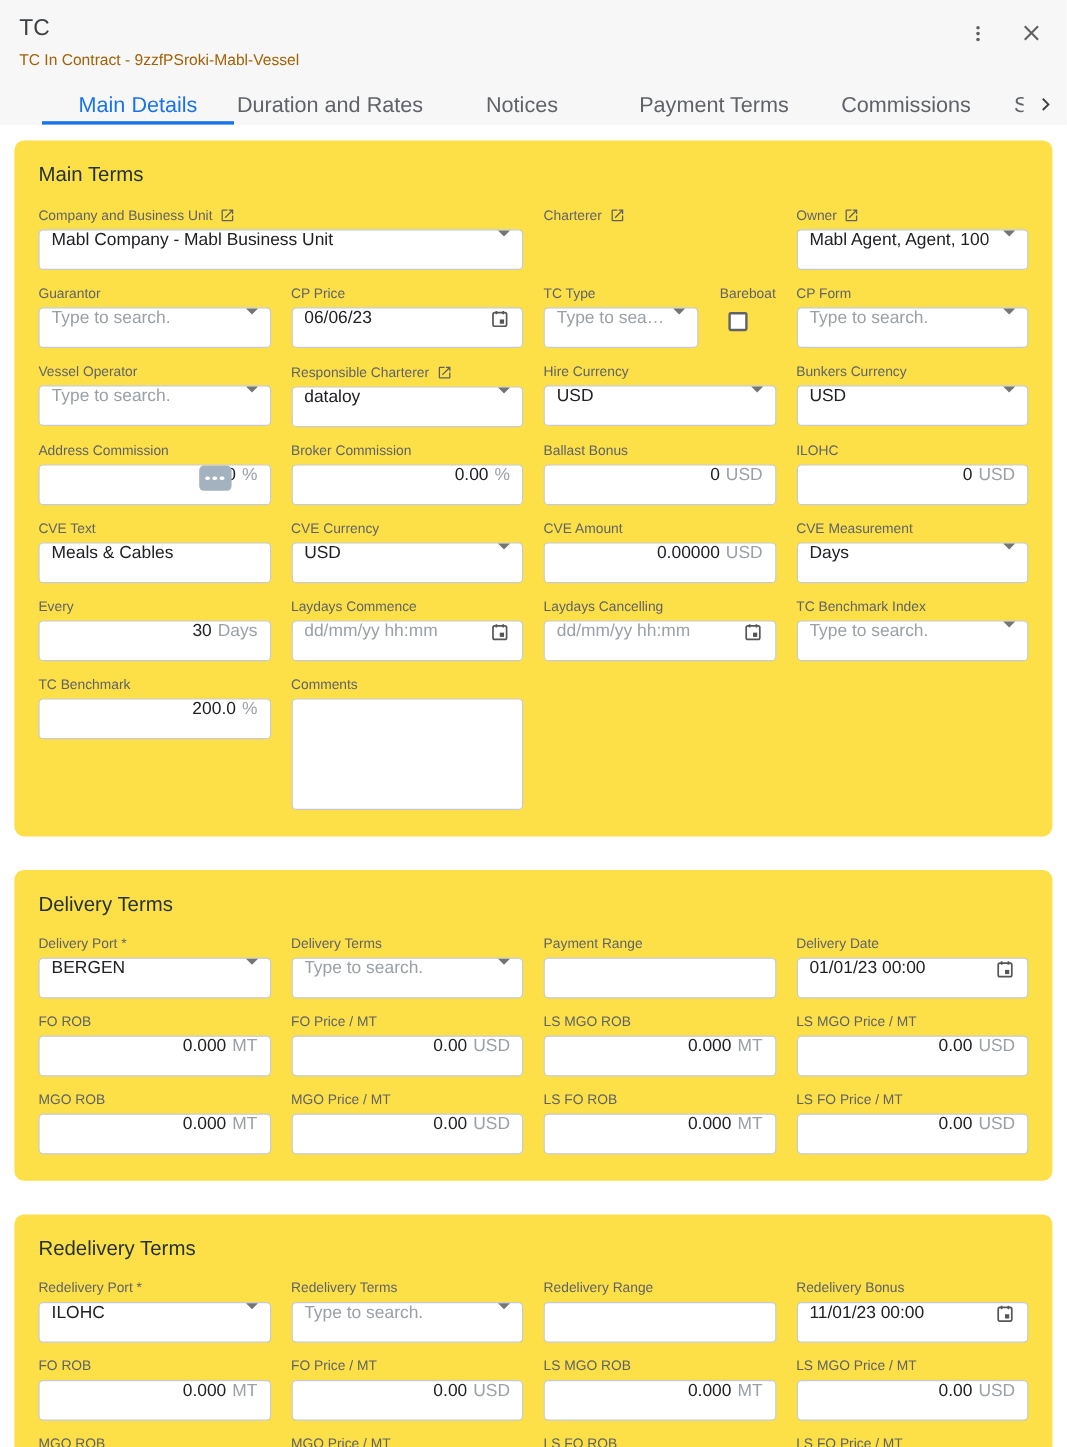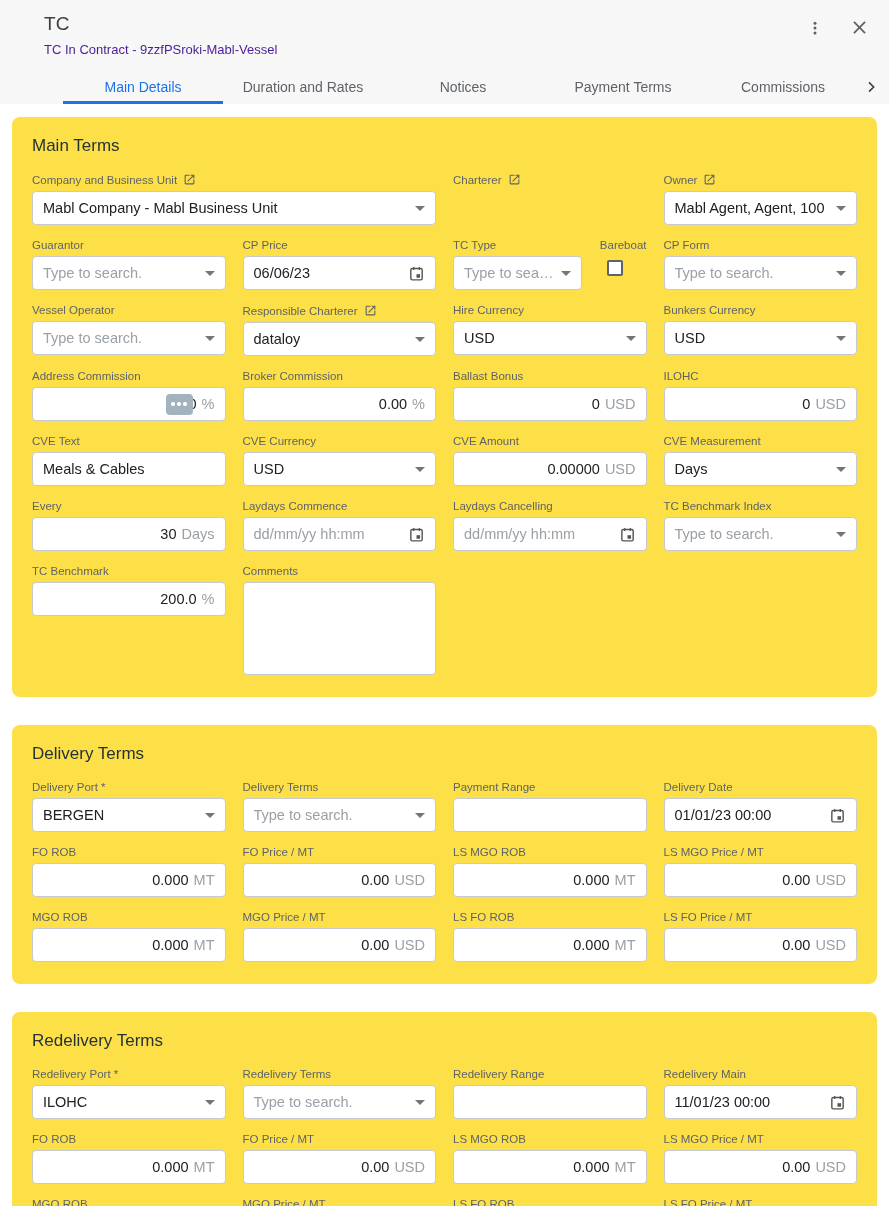--- a/index.html
+++ b/index.html
@@ -1,51 +1,51 @@
 <!DOCTYPE html>
 <html><head>
 <meta charset="utf-8">
 <style>
   * { box-sizing: border-box; margin: 0; padding: 0; }
   html,body { width: 889px; background: #fff; font-family: "Liberation Sans", sans-serif; }
   body { height: 1206px; overflow: hidden; color: #202124; }
 
   
-  .header { background: #f7f7f7; padding-top: 13px; padding-left: 28px; }
+  .header { background: #f7f7f7; padding-top: 13px; }
   .header-top { display: flex; align-items: flex-start; padding: 0 18px 0 16px; }
   .title-wrap { flex: 1; }
   .page-title { font-size: 19px; font-weight: 500; color: #3c4043; letter-spacing: .2px; }
-  .page-subtitle { font-size: 13px; color: #4c1d95; margin-top: 7px; }
+  .page-subtitle { font-size: 13px; color: #a16207; margin-top: 7px; }
   .header-actions { display: flex; align-items: center; gap: 22px; padding-top: 3px; }
   .icon-btn { background: none; border: none; cursor: pointer; color: #616161; display: flex; align-items: center; justify-content: center; padding: 2px; }
   .icon-btn svg { display: block; }
 
   
   .tabbar { display: flex; margin-top: 13px; }
   .tabs { flex: 1; display: flex; overflow: hidden; padding-left: 35px; }
   .tab { flex: 0 0 160px; height: 34px; display: flex; align-items: center; justify-content: center;
-         font-size: 14px; color: #5f6368; cursor: pointer; position: relative; white-space: nowrap; }
+         font-size: 18px; color: #5f6368; cursor: pointer; position: relative; white-space: nowrap; }
   .tab.active { color: #1a73e8; font-weight: 500; }
   .tab.active::after { content: ""; position: absolute; left: 0; right: 0; bottom: 0; height: 3px; background: #1a73e8; }
   .tab.clipped { justify-content: flex-start; padding-left: 10px; }
   .tab-scroll { width: 36px; display: flex; align-items: center; justify-content: center; border: none; background: none; color: #3c4043; cursor: pointer; }
 
   
   .content { padding: 13px 12px 0; }
   .card { background: #fde047; border-radius: 8px; padding: 19px 20px 22px; margin-bottom: 28px; }
   .section-title { font-size: 17px; font-weight: 500; color: #263238; margin-bottom: 17px; }
 
   .grid { display: grid; grid-template-columns: repeat(4, 1fr); column-gap: 17px; row-gap: 14px; }
   .span2 { grid-column: span 2; }
   .col2 { grid-column: 2; }
 
   .flabel { font-size: 11.5px; color: #5f6368; margin-bottom: 5px; display: flex; align-items: center; gap: 6px; white-space: nowrap; }
   .ext-link { color: #616161; display: inline-flex; cursor: pointer; }
   .fbox { background: #fff; border: 1px solid #c5cbd1; border-radius: 4px; height: 34px;
-          display: flex; align-items: center; padding: 0 10px; font-size: 14.5px; color: #202124; cursor: text; }
+          display: flex; padding: 0 10px; font-size: 14.5px; color: #202124; cursor: text; }
   .fbox .value { overflow: hidden; text-overflow: ellipsis; white-space: nowrap; }
   .fbox.num { justify-content: flex-end; }
   .unit { color: #9aa0a6; margin-left: 5px; flex: 0 0 auto; }
   .ph { color: #9aa0a6; overflow: hidden; text-overflow: ellipsis; white-space: nowrap; }
   .caret { margin-left: auto; width: 0; height: 0; border-left: 5px solid transparent; border-right: 5px solid transparent; border-top: 5px solid #757575; flex: 0 0 auto; }
   .cal-icon { margin-left: auto; color: #555; display: inline-flex; flex: 0 0 auto; cursor: pointer; }
 
   .split { display: flex; gap: 18px; }
   .split .grow { flex: 1; min-width: 0; }
   .cb-wrap { flex: 0 0 46px; }
@@ -491,21 +491,21 @@
       </div>
 
       <div>
         <div class="flabel">Redelivery Range</div>
         <div class="fbox">
           <span class="value"></span>
         </div>
       </div>
 
       <div>
-        <div class="flabel">Redelivery Main</div>
+        <div class="flabel">Redelivery Bonus</div>
         <div class="fbox">
           <span class="value">11/01/23 00:00</span>
           <span class="cal-icon">
               <svg width="17" height="17" viewBox="0 0 24 24" fill="none" stroke="#555" stroke-width="2">
                 <rect x="4" y="5" width="16" height="16" rx="2"></rect>
                 <line x1="8" y1="3" x2="8" y2="7"></line>
                 <line x1="16" y1="3" x2="16" y2="7"></line>
                 <rect x="12" y="13" width="5" height="5" fill="#555" stroke="none"></rect>
               </svg>
             </span>

